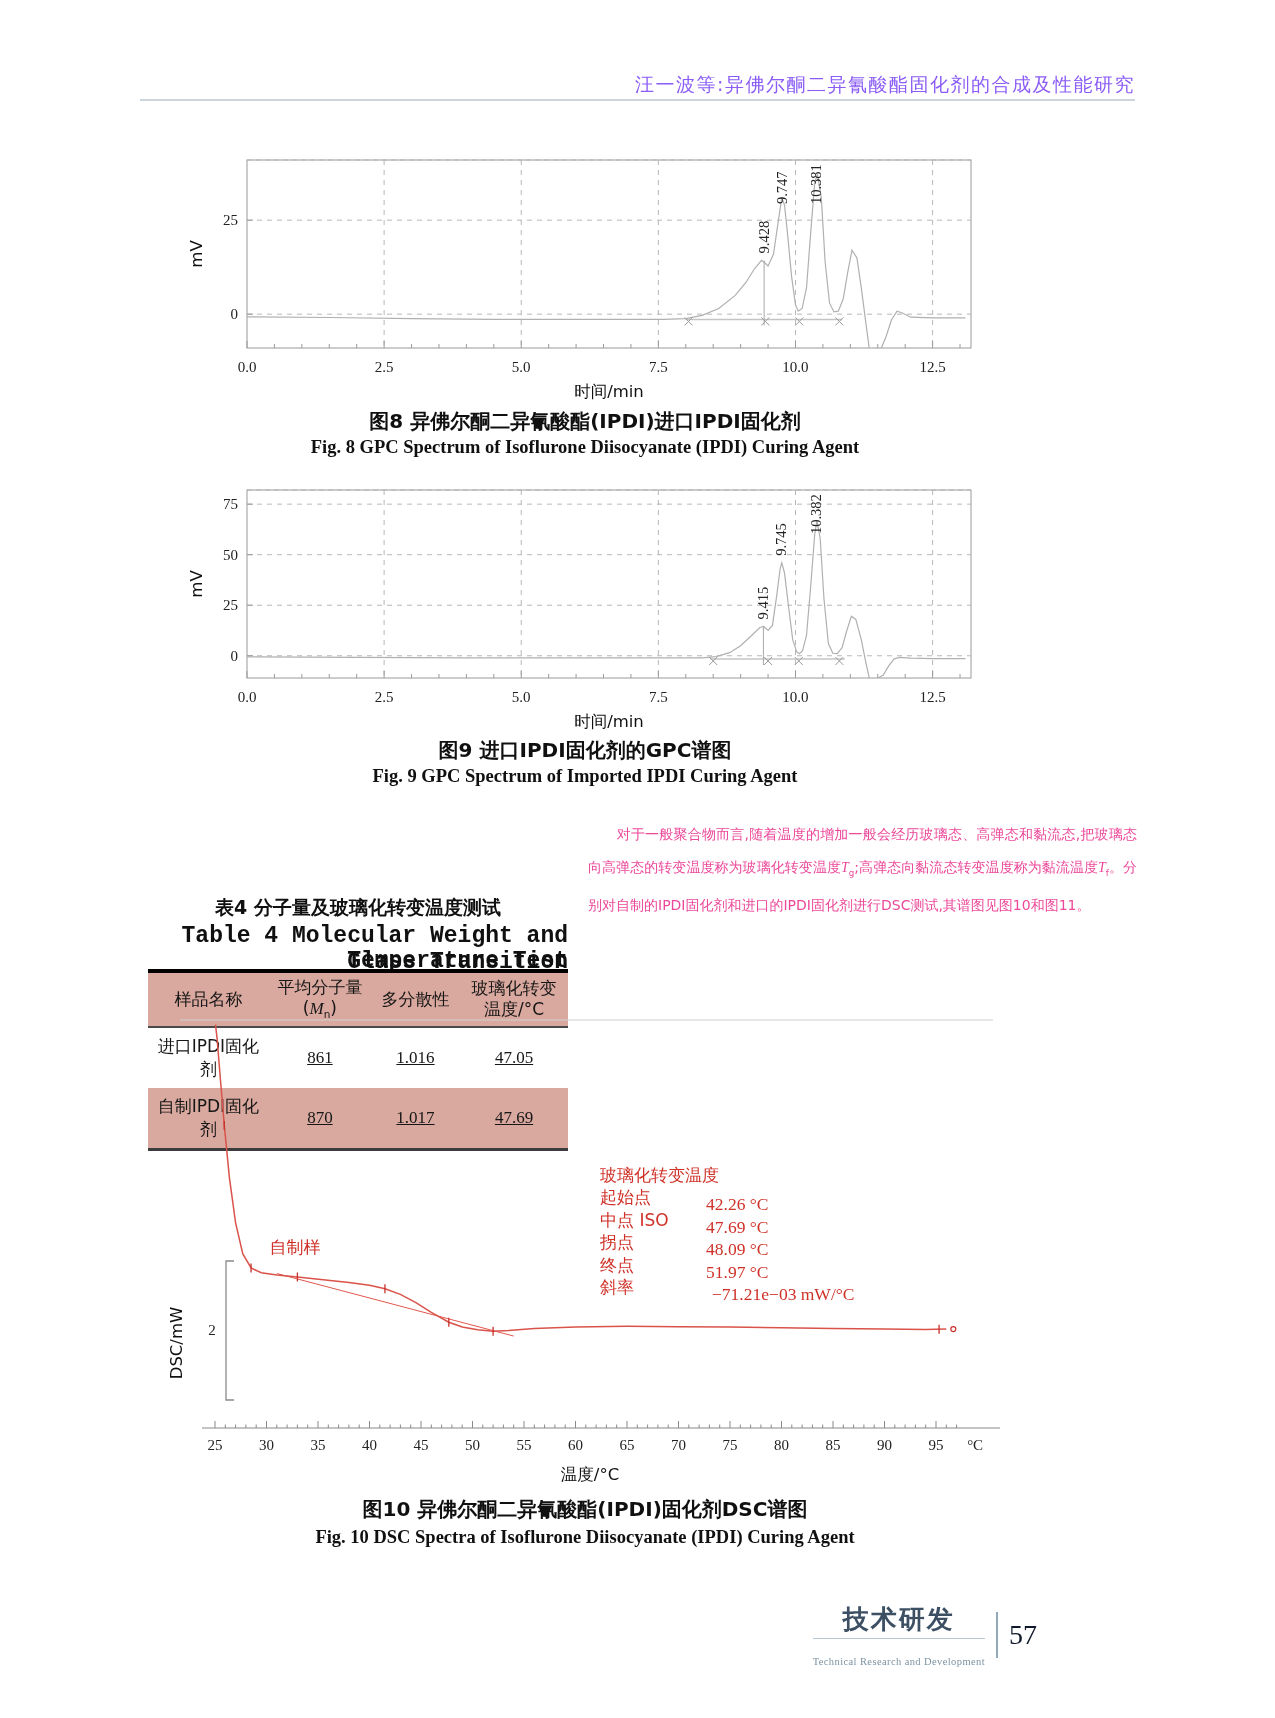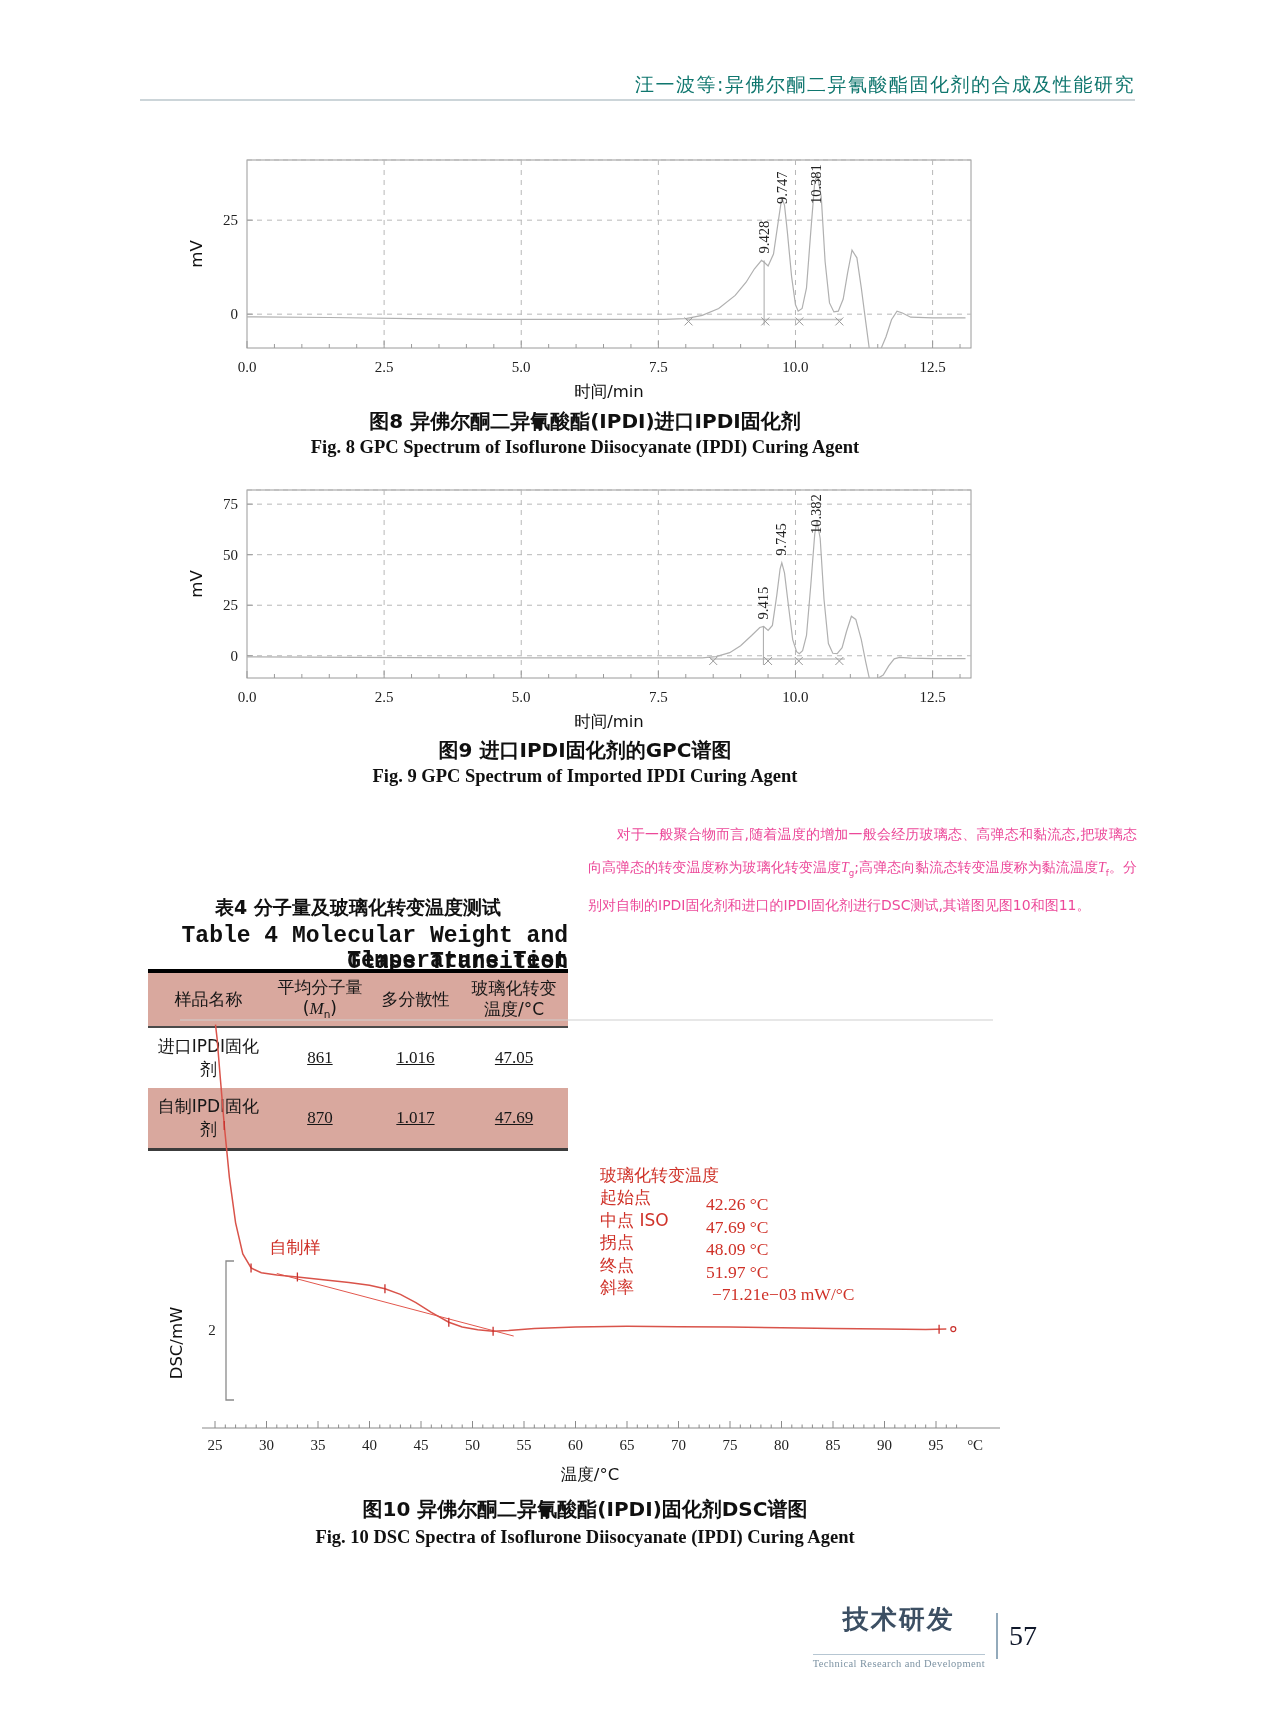--- a/index.html
+++ b/index.html
@@ -1,18 +1,18 @@
 <!DOCTYPE html>
 <html><head>
 <meta charset="utf-8">
 <style>
   html,body{margin:0;padding:0;background:#ffffff;}
   .page{position:relative;width:1275px;height:1718px;background:#fff;overflow:hidden;
         font-family:"DejaVu Sans",sans-serif;color:#161616;}
-  .running-header{position:absolute;top:72px;right:140px;font-size:19px;color:#0f766e;letter-spacing:1.5px;}
+  .running-header{position:absolute;top:72px;right:140px;font-size:19px;color:#8b5cf6;letter-spacing:1.5px;}
   .header-rule{position:absolute;top:99px;left:140px;width:995px;height:2px;background:#ccd5d9;}
   .chart{position:absolute;}
   #chart-gpc1{left:185px;top:146px;}
   #chart-gpc2{left:185px;top:476px;}
   #chart-dsc{left:150px;top:1013px;}
   .cap{position:absolute;left:140px;width:890px;text-align:center;color:#101010;}
   .cap.zh{font-weight:bold;font-size:20px;}
   .cap.en{font-weight:bold;font-size:18.5px;font-family:"Liberation Serif",serif;}
   .tcap{position:absolute;left:148px;width:420px;text-align:center;color:#101010;}
   .tcap.zh{font-weight:bold;font-size:19px;}
@@ -29,21 +29,21 @@
   .para{position:absolute;left:588px;top:818px;width:549px;font-size:14px;line-height:32.5px;
         text-align:justify;text-indent:2.05em;color:#ec4899;}
   .para .ti{font-style:italic;font-family:"Liberation Serif",serif;}
   .tick{font-size:15px;font-family:"Liberation Serif",serif;fill:#222;}
   .axlabel{font-size:16.5px;fill:#111;}
   .peaklabel{font-size:14.5px;font-family:"Liberation Serif",serif;fill:#222;}
   .redzh{font-size:17px;fill:#cf3128;}
   .redval{font-size:17.5px;font-family:"Liberation Serif",serif;fill:#cf3128;}
   .footer{position:absolute;top:1602px;right:238px;display:flex;align-items:center;gap:11px;}
   .f-zh{font-size:26px;font-weight:bold;color:#3c4f63;letter-spacing:2px;text-align:center;font-family:Liberation Serif, serif;}
-  .f-en{font-size:10.5px;color:#7d93a3;border-top:1px solid #b6c6d2;padding-top:3px;margin-top:17px;
+  .f-en{font-size:10.5px;color:#7d93a3;border-top:1px solid #b6c6d2;padding-top:17px;margin-top:1px;
         letter-spacing:0.4px;font-family:"Liberation Serif",serif;}
   .f-div{width:2px;height:46px;background:#93aabb;}
   .f-no{font-size:28px;color:#0f172a;font-family:"Liberation Serif",serif;}
 </style>
 </head>
 <body>
 
 <div class="page">
 
   <div class="running-header">汪一波等:异佛尔酮二异氰酸酯固化剂的合成及性能研究</div>

